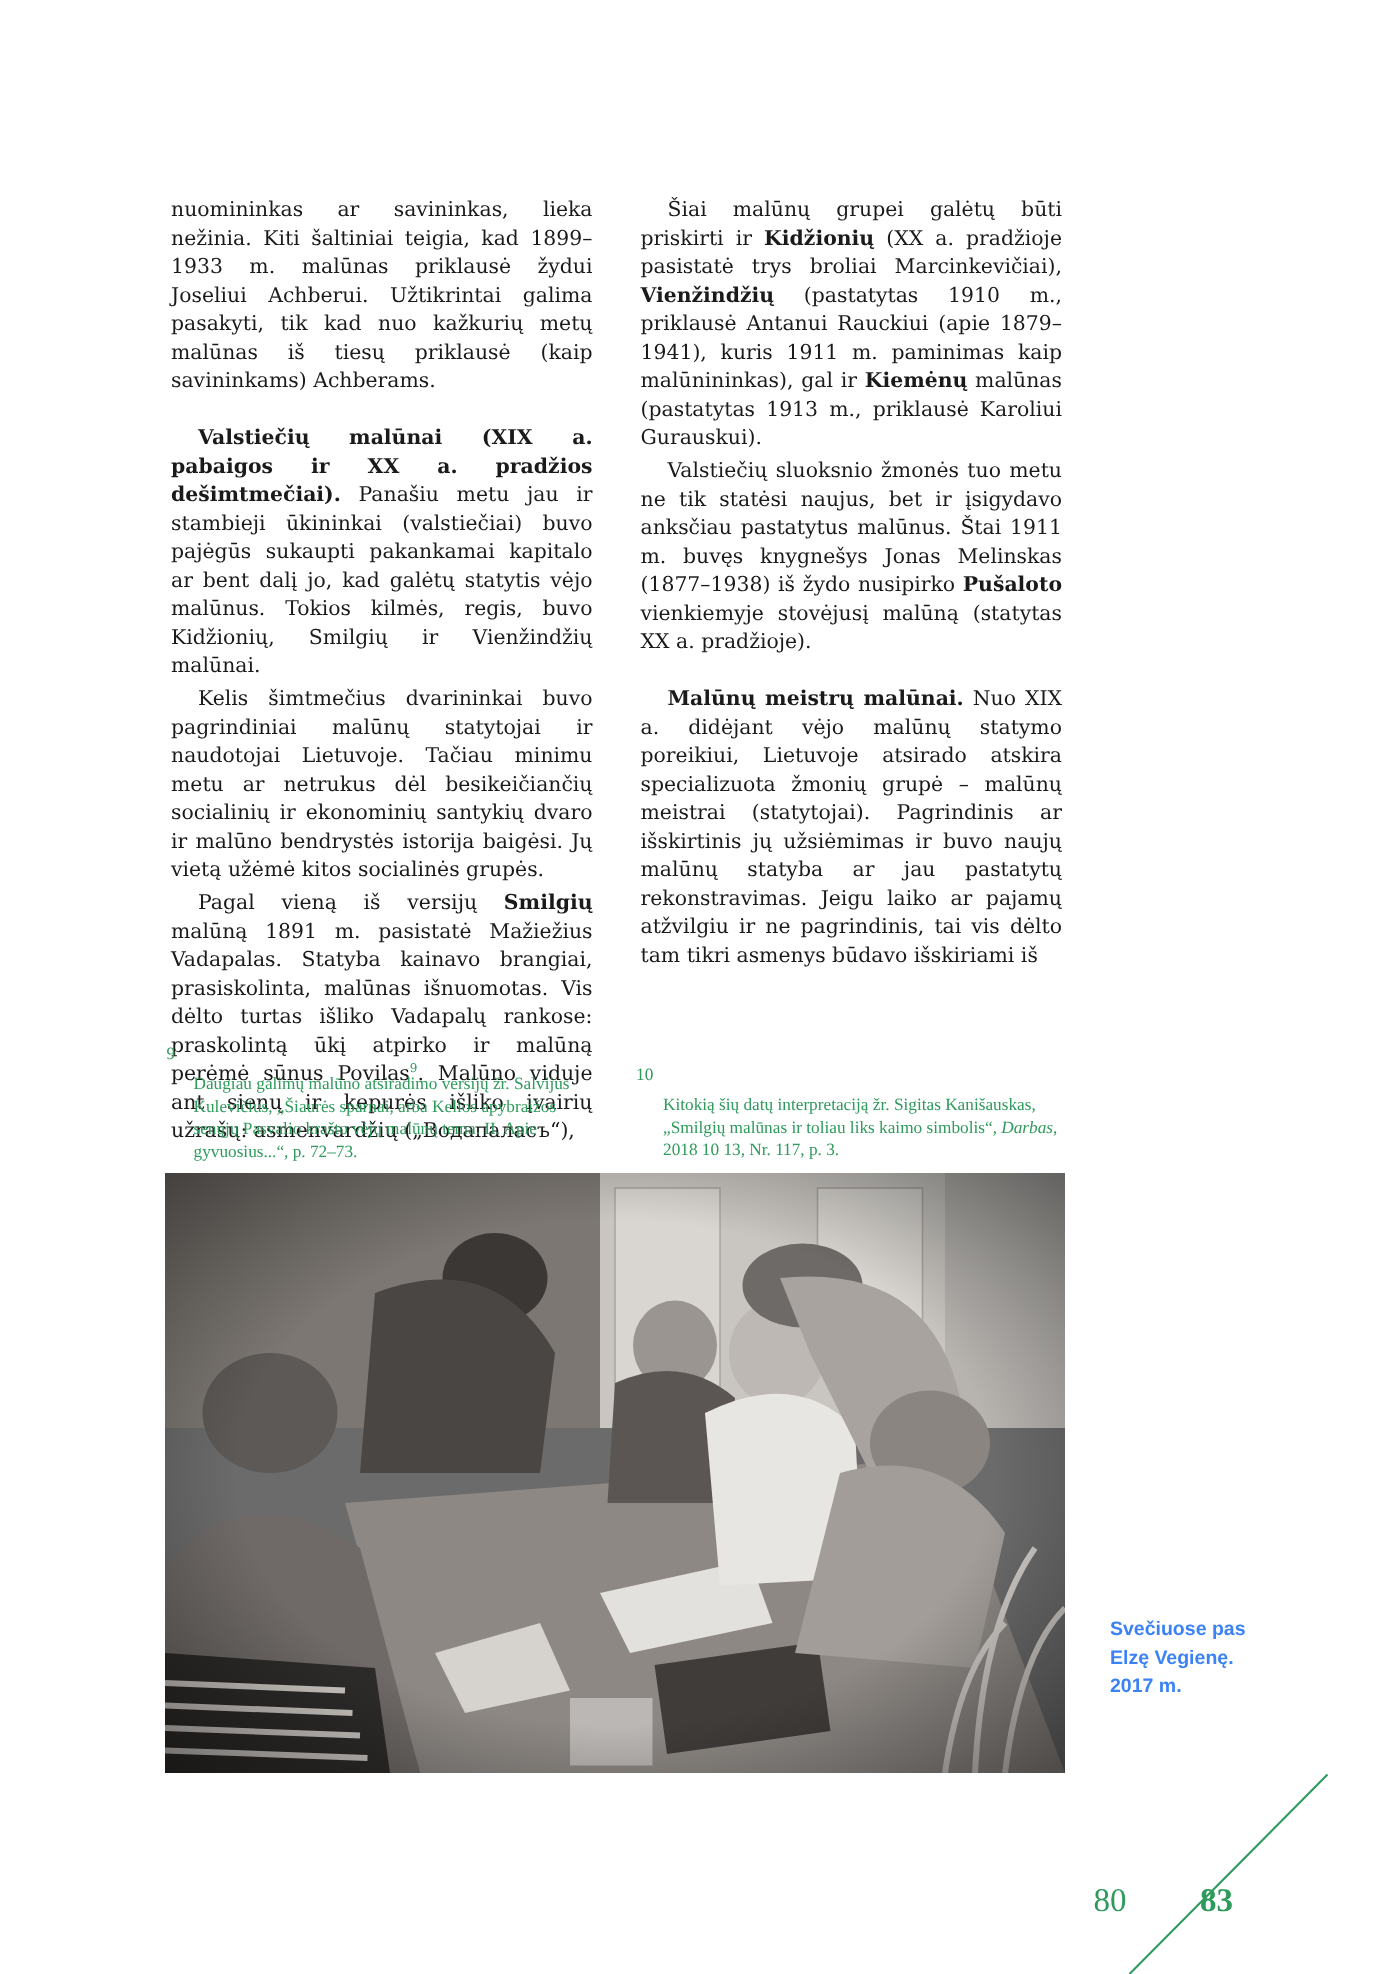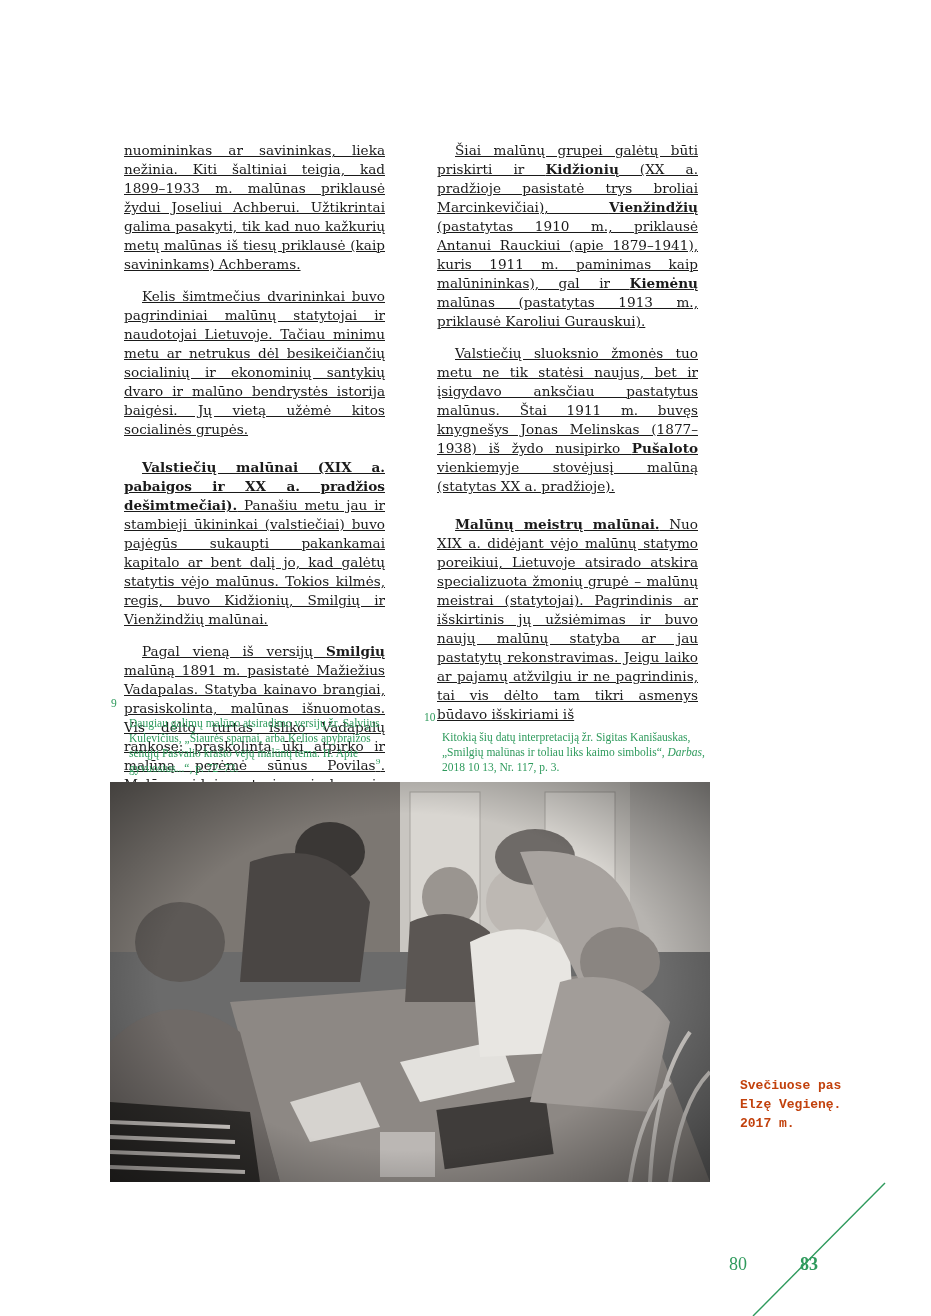--- a/index.html
+++ b/index.html
@@ -2,51 +2,51 @@
 <html><head>
 <meta charset="utf-8">
 <style>
   html,body{margin:0;padding:0;background:#fff;}
   body{width:931px;height:1316px;position:relative;overflow:hidden;
        font-family:"DejaVu Serif","Liberation Serif",serif;color:#1a1a1a;}
   .col{position:absolute;top:128px;width:287px;font-size:13.6px;line-height:19px;
        text-align:justify;hyphens:manual;}
   .col-left{left:111px;}
   .col-right{left:424px;}
-  .col p{margin:13px;text-decoration:underline;}
+  .col p{margin:3px;}
   .col p.indent{text-indent:18px;}
   .col p.gap{margin-top:19px;}
   .col b{font-weight:bold;}
   sup.fn{color:#2e9a5c;font-size:8px;vertical-align:super;line-height:0;}
   .footnote{position:absolute;font-family:"Liberation Serif","DejaVu Serif",serif;
             color:#2e9a5c;font-size:11.5px;line-height:15px;}
   .footnote .num{position:absolute;left:0;top:0;}
   .footnote .txt{display:block;margin-left:18px;margin-top:20px;}
   .fn9{left:111px;top:696px;width:290px;}
   .fn10{left:424px;top:710px;width:300px;}
   .photo{position:absolute;left:110px;top:782px;width:600px;height:400px;overflow:hidden;
          background:#6b6b6b;}
   .caption{position:absolute;left:740px;top:1076px;width:110px;
-           font-family:Liberation Mono, monospace;font-size:13px;line-height:19px;color:#c2410c;}
+           font-family:Liberation Sans, sans-serif;font-size:13px;line-height:19px;color:#3b82f6;}
   .caption .title{font-weight:bold;}
   .caption .credit{font-style:italic;margin-top:6px;line-height:15px;}
   .pagenum{position:absolute;top:1254px;font-family:"Liberation Serif","DejaVu Serif",serif;
-           color:#2e9a5c;font-size:18px;}
+           color:#2e9a5c;font-size:22px;}
   .pn-left{left:729px;}
   .pn-right{left:800px;font-weight:bold;}
   .slash{position:absolute;left:0;top:0;}
   i.em{font-style:italic;}
 </style>
 </head>
 <body>
 
 <div class="col col-left">
   <p>nuomininkas ar savininkas, lieka nežinia. Kiti šaltiniai teigia, kad 1899–1933 m. malūnas priklausė žydui Joseliui Achberui. Užtikrintai galima pasakyti, tik kad nuo kažkurių metų malūnas iš tiesų priklausė (kaip savininkams) Achberams.</p>
+  <p class="indent gap"><b>Valstiečių malūnai (XIX a. pabaigos ir XX a. pradžios dešimtmečiai).</b><span> Panašiu metu jau ir stambieji ūkininkai (valstiečiai) buvo pajėgūs sukaupti pakankamai kapitalo ar bent dalį jo, kad galėtų statytis vėjo malūnus. Tokios kilmės, regis, buvo Kidžionių, Smilgių ir Vienžindžių malūnai.</span></p>
   <p class="indent">Kelis šimtmečius dvarininkai buvo pagrindiniai malūnų statytojai ir naudotojai Lietuvoje. Tačiau minimu metu ar netrukus dėl besikeičiančių socialinių ir ekonominių santykių dvaro ir malūno bendrystės istorija baigėsi. Jų vietą užėmė kitos socialinės grupės.</p>
-  <p class="indent gap"><b>Valstiečių malūnai (XIX a. pabaigos ir XX a. pradžios dešimtmečiai).</b><span> Panašiu metu jau ir stambieji ūkininkai (valstiečiai) buvo pajėgūs sukaupti pakankamai kapitalo ar bent dalį jo, kad galėtų statytis vėjo malūnus. Tokios kilmės, regis, buvo Kidžionių, Smilgių ir Vienžindžių malūnai.</span></p>
   <p class="indent"><span>Pagal vieną iš versijų </span><b>Smilgių</b><span> malūną 1891 m. pasistatė Mažiežius Vadapalas. Statyba kainavo brangiai, prasiskolinta, malūnas išnuomotas. Vis dėlto turtas išliko Vadapalų rankose: praskolintą ūkį atpirko ir malūną perėmė sūnus Povilas</span><sup class="fn">9</sup><span>. Malūno viduje ant sienų ir kepurės išliko įvairių užrašų: asmenvardžių („Водапаласъ“),</span></p>
 </div>
 
 <div class="col col-right">
   <p class="indent"><span>Šiai malūnų grupei galėtų būti priskirti ir </span><b>Kidžionių</b><span> (XX a. pradžioje pasistatė trys broliai Marcinkevičiai), </span><b>Vienžindžių</b><span> (pastatytas 1910 m., priklausė Antanui Rauckiui (apie 1879–1941), kuris 1911 m. paminimas kaip malūnininkas), gal ir </span><b>Kiemėnų</b><span> malūnas (pastatytas 1913 m., priklausė Karoliui Gurauskui).</span></p>
   <p class="indent"><span>Valstiečių sluoksnio žmonės tuo metu ne tik statėsi naujus, bet ir įsigydavo anksčiau pastatytus malūnus. Štai 1911 m. buvęs knygnešys Jonas Melinskas (1877–1938) iš žydo nusipirko </span><b>Pušaloto</b><span> vienkiemyje stovėjusį malūną (statytas XX a. pradžioje).</span></p>
   <p class="indent gap"><b>Malūnų meistrų malūnai.</b><span> Nuo XIX a. didėjant vėjo malūnų statymo poreikiui, Lietuvoje atsirado atskira specializuota žmonių grupė – malūnų meistrai (statytojai). Pagrindinis ar išskirtinis jų užsiėmimas ir buvo naujų malūnų statyba ar jau pastatytų rekonstravimas. Jeigu laiko ar pajamų atžvilgiu ir ne pagrindinis, tai vis dėlto tam tikri asmenys būdavo išskiriami iš</span></p>
 </div>
 
 <div class="footnote fn9">

